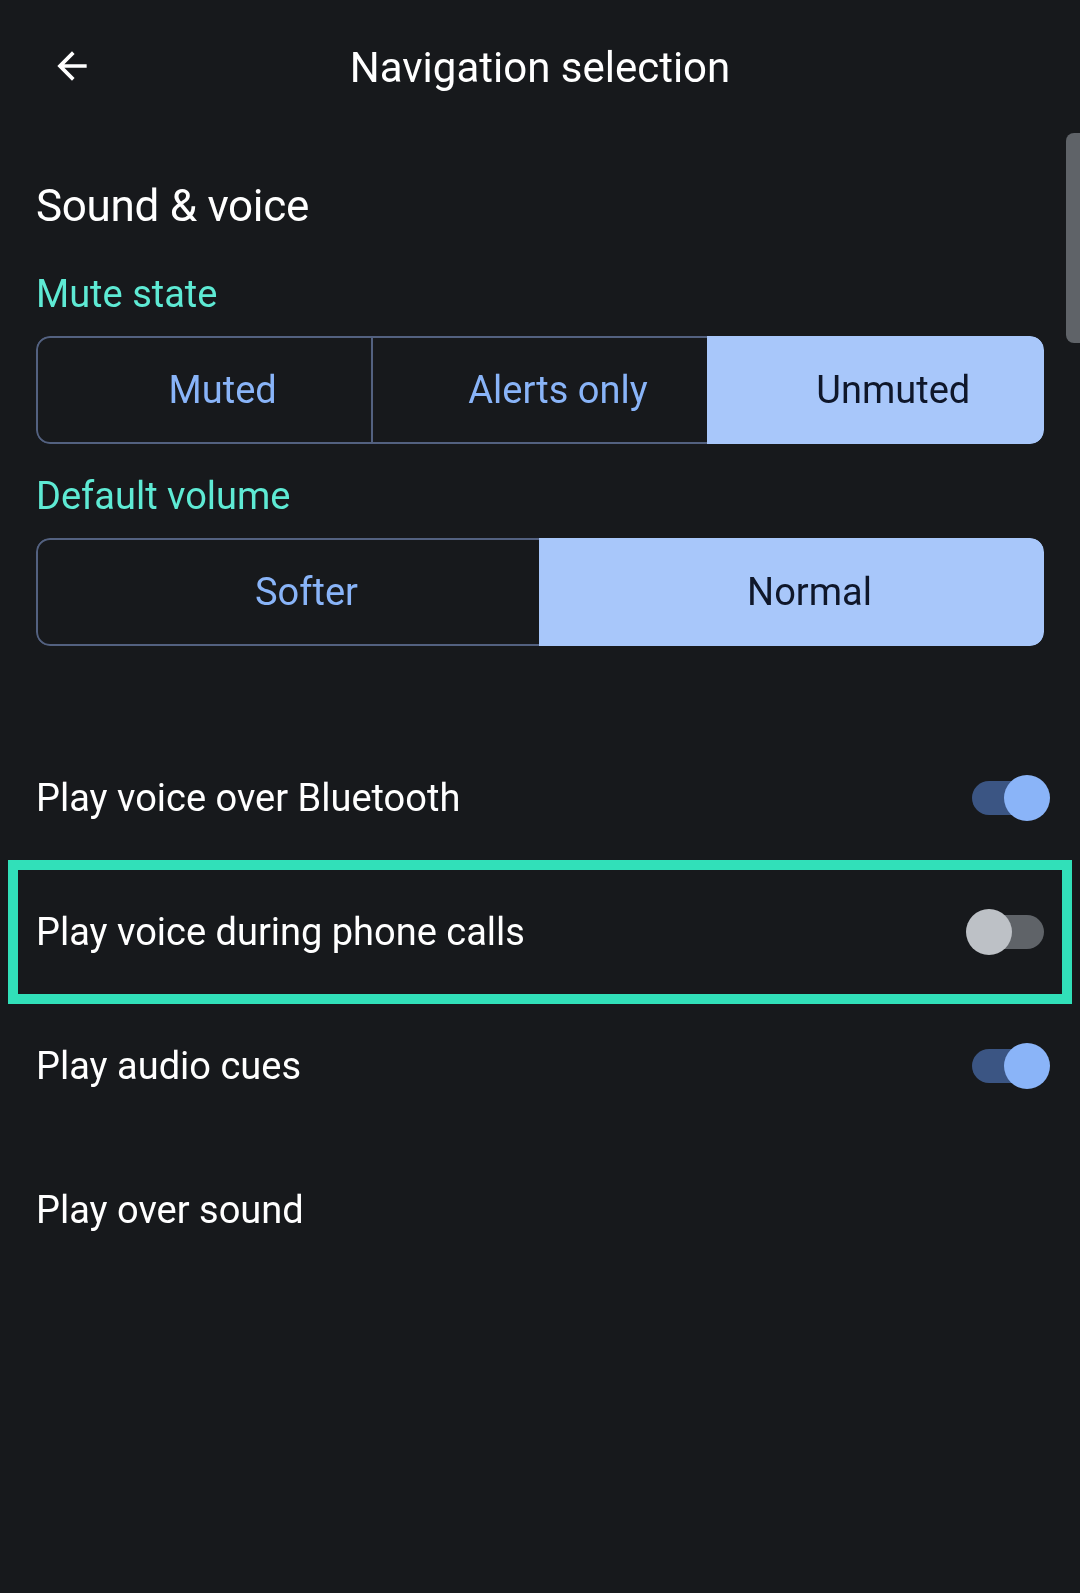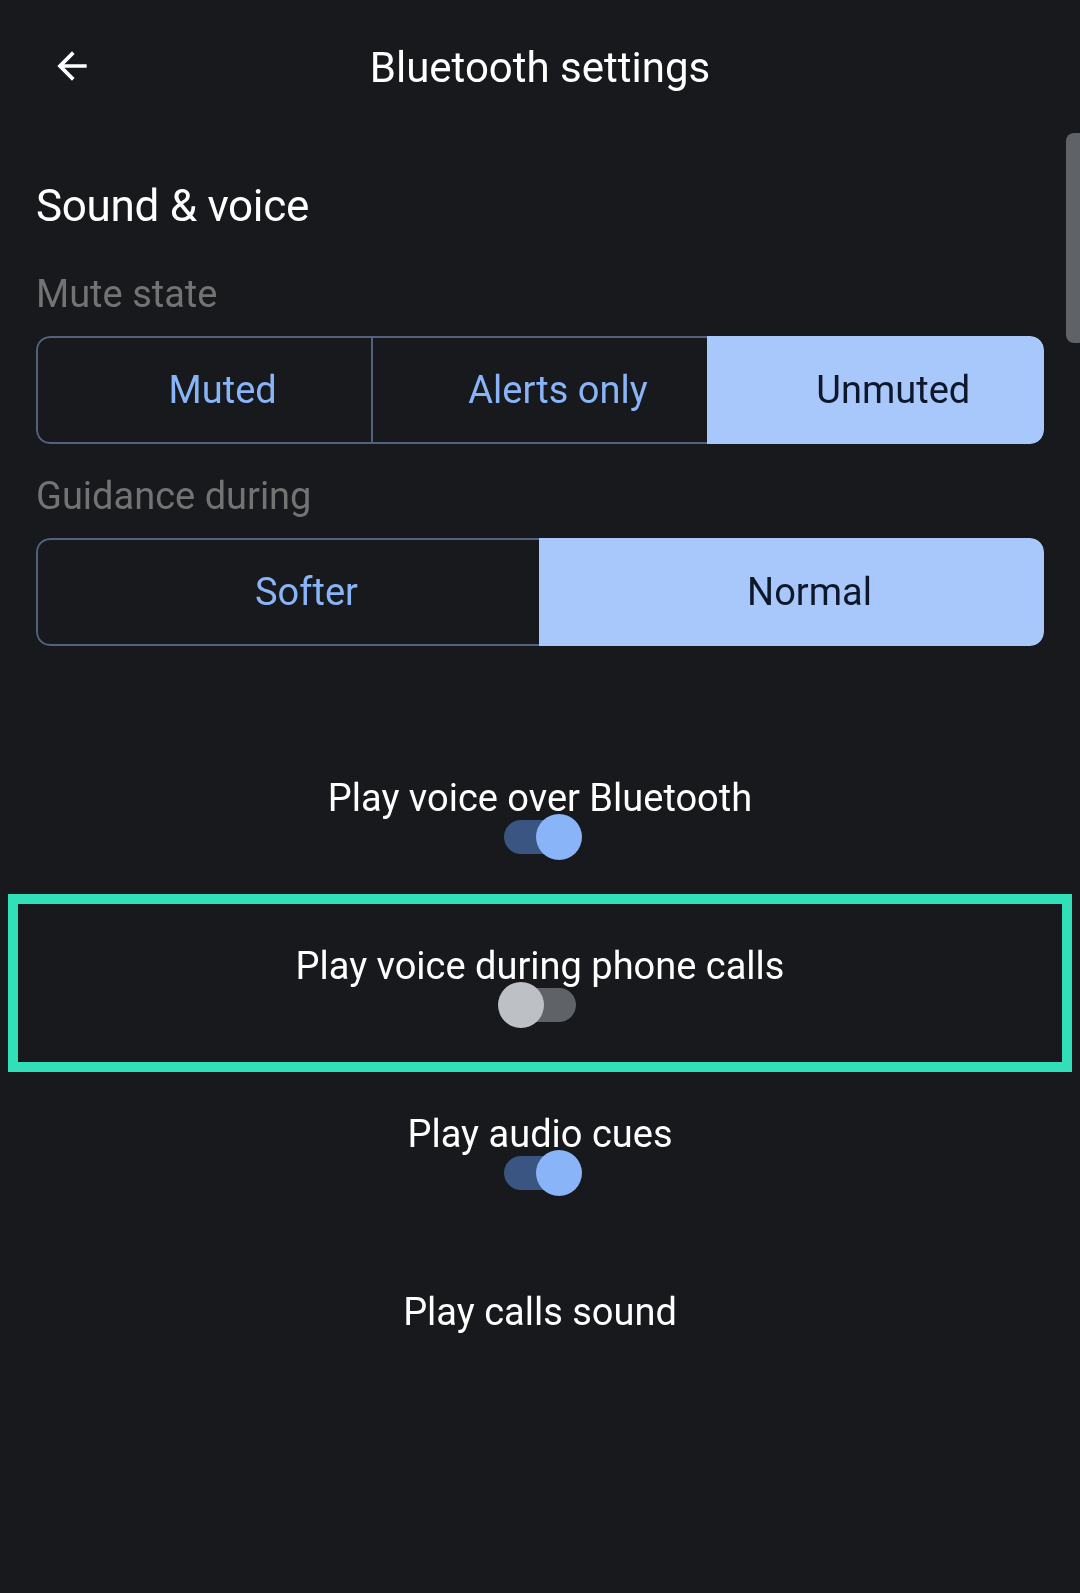--- a/index.html
+++ b/index.html
@@ -45,21 +45,21 @@
       font-size: 44px;
       font-weight: 400;
       color: #ffffff;
       margin-top: 45px;
       margin-bottom: 40px;
       letter-spacing: -0.3px;
     }
     .group-label {
       font-size: 38px;
       font-weight: 400;
-      color: #737373;
+      color: #5eead4;
       margin-top: 40px;
       margin-bottom: 20px;
     }
     .segmented {
       display: flex;
       width: 100%;
       border-radius: 14px;
       overflow: hidden;
     }
     .segment {
@@ -101,21 +101,20 @@
       font-weight: 400;
       color: #9aa0a6;
       margin-top: 6px;
     }
     .list-row {
       display: flex;
       align-items: center;
       justify-content: space-between;
       padding: 40px 0;
       cursor: pointer;
-      flex-direction: column;
     }
     .list-row.action {
       padding: 40px 0;
     }
     .highlight-box {
       border: 10px solid #31e0b9;
       border-radius: 0;
       margin: 0 -28px;
       padding: 0 18px;
     }
@@ -164,37 +163,37 @@
   </style>
 </head>
 <body>
 
 <div class="app-bar">
   <div class="back-btn">
     <svg width="44" height="44" viewBox="0 0 24 24">
       <path d="M20 11H7.83l5.59-5.59L12 4l-8 8 8 8 1.41-1.41L7.83 13H20v-2z" fill="#ffffff"></path>
     </svg>
   </div>
-  <div class="app-title">Bluetooth settings</div>
+  <div class="app-title">Navigation selection</div>
 </div>
 
 <div class="scroll-hint"></div>
 
 <div class="content">
 
   <div class="section-header">Sound &amp; voice</div>
 
   <div class="group-label">Mute state</div>
   <div class="segmented">
     <div class="segment">Muted</div>
     <div class="segment">Alerts only</div>
     <div class="segment selected">Unmuted</div>
   </div>
 
-  <div class="group-label" style="margin-top:30px;">Guidance during</div>
+  <div class="group-label" style="margin-top:30px;">Default volume</div>
   <div class="segmented">
     <div class="segment">Softer</div>
     <div class="segment selected">Normal</div>
   </div>
 
   <div class="spacer-lg"></div>
 
 
   <div style="height:35px;"></div>
 
@@ -217,16 +216,16 @@
   <div class="list-row">
     <div class="row-title">Play audio cues</div>
     <div class="toggle on">
       <div class="thumb"></div>
     </div>
   </div>
 
   <div style="height:20px;"></div>
 
   <div class="list-row action">
-    <div class="row-title">Play calls sound</div>
+    <div class="row-title">Play over sound</div>
   </div>
 
 </div>
 
 </body></html>

